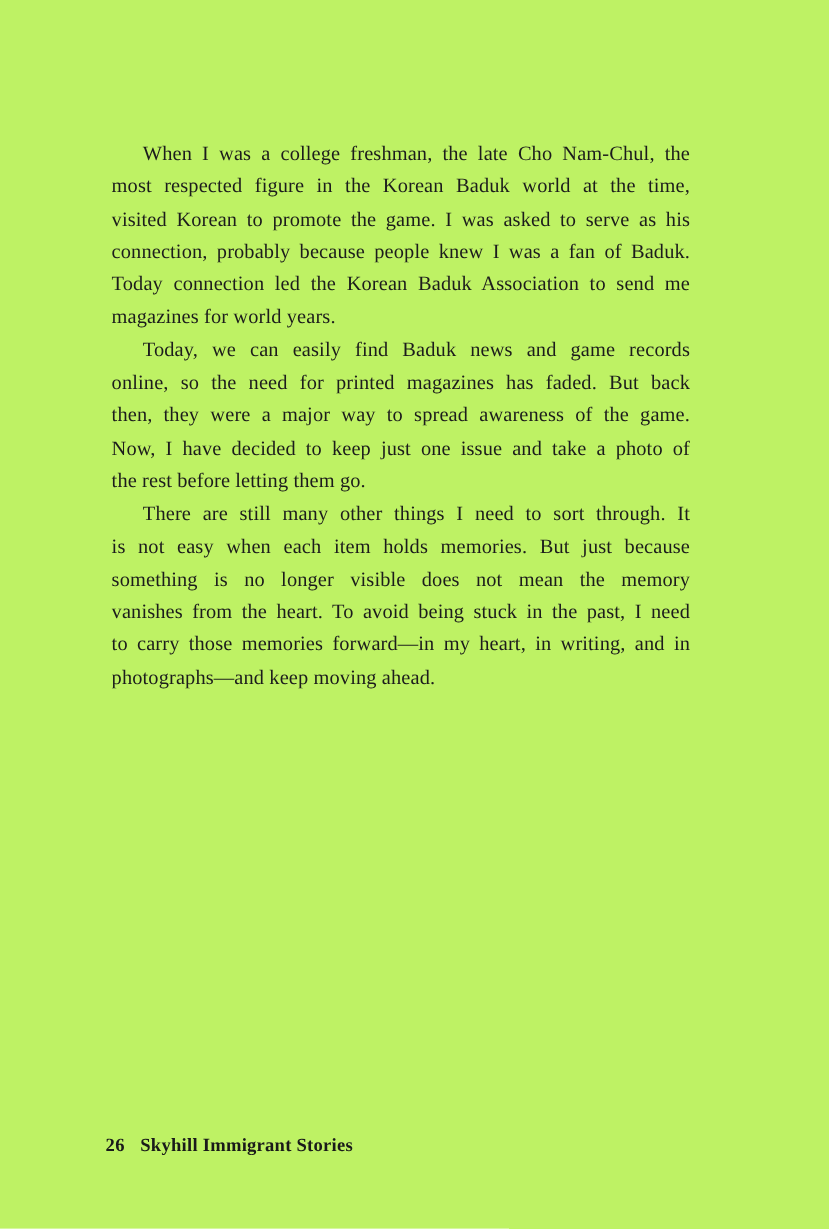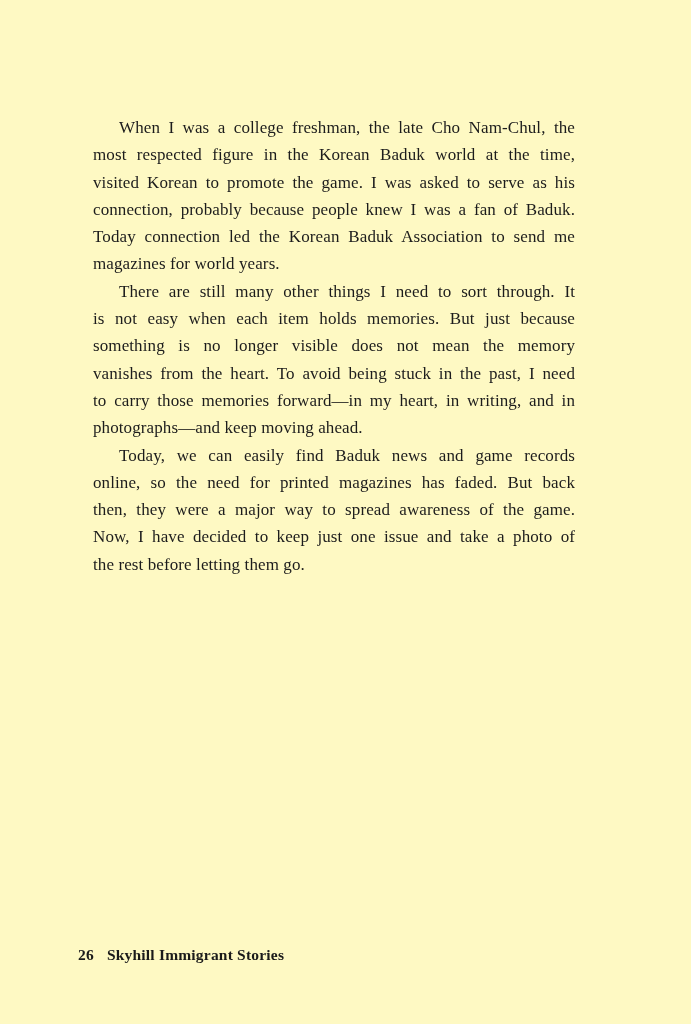--- a/index.html
+++ b/index.html
@@ -5,21 +5,21 @@
   * { margin: 0; padding: 0; box-sizing: border-box; }
   html, body {
     width: 691px;
     background: #ffffff;
     font-family: "Liberation Serif", "DejaVu Serif", serif;
   }
   .page {
     position: relative;
     width: 691px;
     height: 1024px;
-    background: #fef9c3;
+    background: #bef264;
     color: #1c1c1c;
     overflow: hidden;
   }
   .text-block {
     position: absolute;
     left: 93px;
     top: 114px;
     width: 482px;
     font-size: 17px;
     line-height: 27.3px;
@@ -33,21 +33,21 @@
     overflow: hidden;
     white-space: normal;
   }
   .line.first { text-indent: 26px; }
   .line.last {
     text-align-last: left;
     -moz-text-align-last: left;
   }
   .footer {
     position: absolute;
-    left: 78px;
+    left: 88px;
     top: 946px;
     font-size: 15.5px;
     font-weight: bold;
     color: #1a1a1a;
     letter-spacing: 0.2px;
   }
   .page-num {
     display: inline-block;
     margin-right: 13px;
   }
@@ -60,31 +60,31 @@
   <div class="text-block" id="paragraphs-container">
       <div class="para">
         <div class="line first">When I was a college freshman, the late Cho Nam-Chul, the</div>
         <div class="line">most respected figure in the Korean Baduk world at the time,</div>
         <div class="line">visited Korean to promote the game. I was asked to serve as his</div>
         <div class="line">connection, probably because people knew I was a fan of Baduk.</div>
         <div class="line">Today connection led the Korean Baduk Association to send me</div>
         <div class="line last">magazines for world years.</div>
       </div>
       <div class="para">
+        <div class="line first">Today, we can easily find Baduk news and game records</div>
+        <div class="line">online, so the need for printed magazines has faded. But back</div>
+        <div class="line">then, they were a major way to spread awareness of the game.</div>
+        <div class="line">Now, I have decided to keep just one issue and take a photo of</div>
+        <div class="line last">the rest before letting them go.</div>
+      </div>
+      <div class="para">
         <div class="line first">There are still many other things I need to sort through. It</div>
         <div class="line">is not easy when each item holds memories. But just because</div>
         <div class="line">something is no longer visible does not mean the memory</div>
         <div class="line">vanishes from the heart. To avoid being stuck in the past, I need</div>
         <div class="line">to carry those memories forward—in my heart, in writing, and in</div>
         <div class="line last">photographs—and keep moving ahead.</div>
-      </div>
-      <div class="para">
-        <div class="line first">Today, we can easily find Baduk news and game records</div>
-        <div class="line">online, so the need for printed magazines has faded. But back</div>
-        <div class="line">then, they were a major way to spread awareness of the game.</div>
-        <div class="line">Now, I have decided to keep just one issue and take a photo of</div>
-        <div class="line last">the rest before letting them go.</div>
       </div>
     </div>
   <div class="footer">
     <span class="page-num">26</span><span class="book-title">Skyhill Immigrant Stories</span>
   </div>
 </div>
 
 </body></html>

